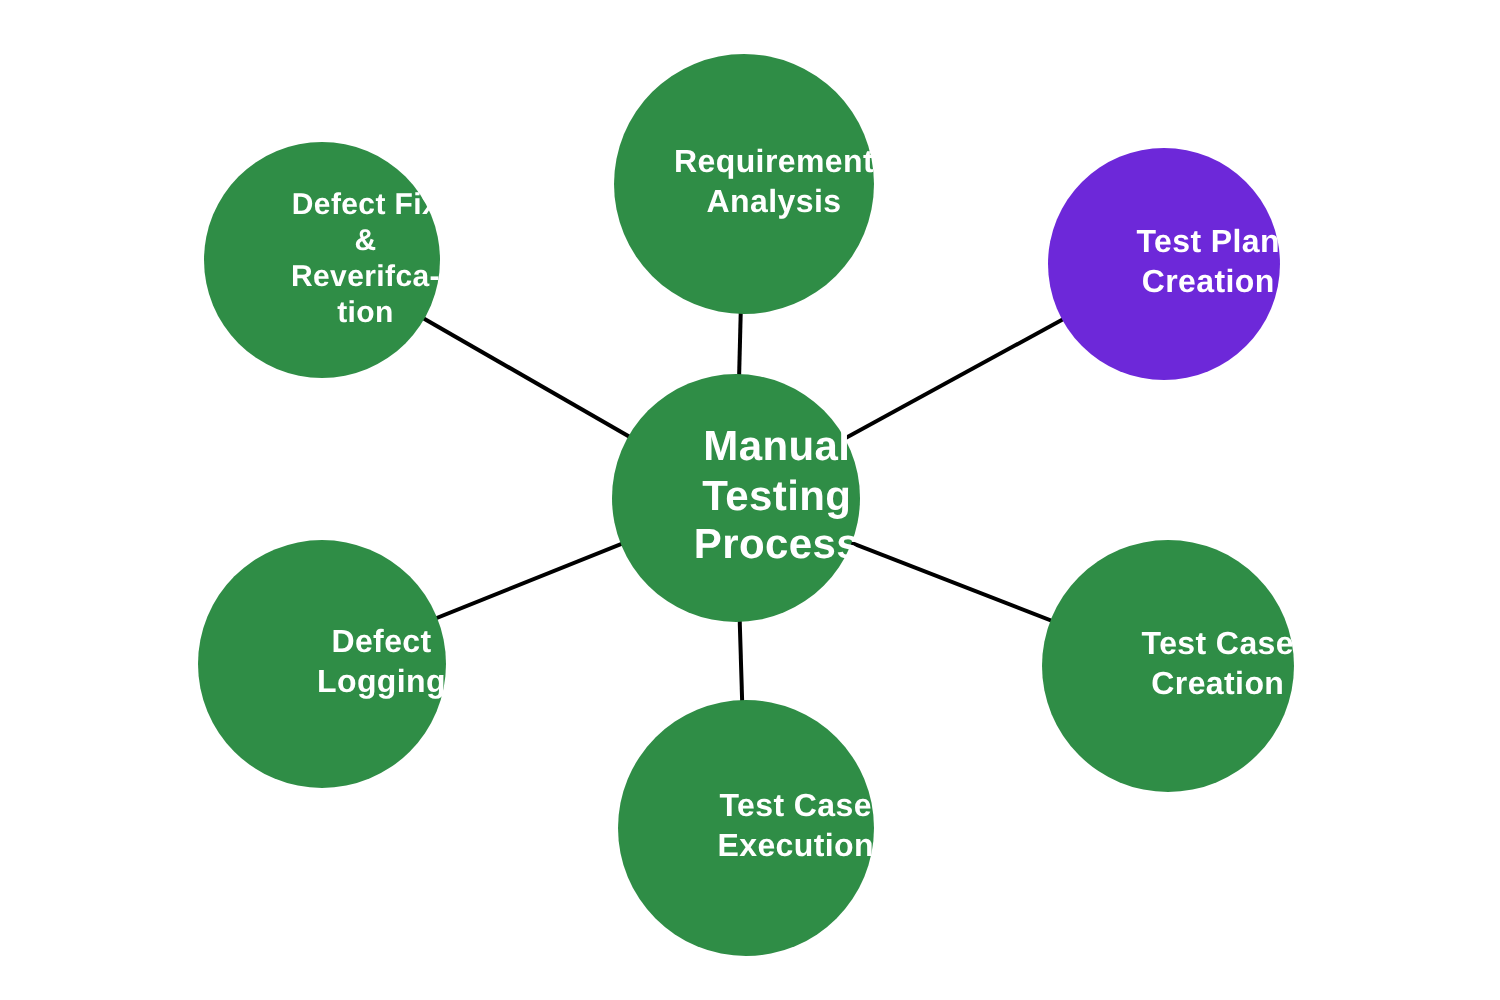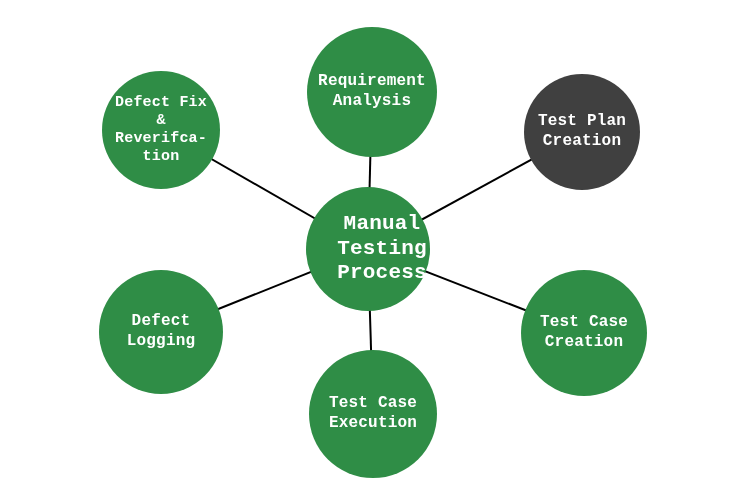--- a/index.html
+++ b/index.html
@@ -26,24 +26,23 @@
     stroke: #000000;
     stroke-width: 2;
   }
   .node {
     position: absolute;
     border-radius: 50%;
     background: #2f8d46;
     color: #ffffff;
     display: flex;
     align-items: center;
-    justify-content: center;
+    justify-content: flex-end;
     text-align: center;
     box-sizing: border-box;
-    font-family: Liberation Mono, monospace;
   }
   .node .label {
     white-space: pre-line;
     font-weight: 700;
     line-height: 1.22;
     letter-spacing: 0.2px;
   }
   
   .node .label { font-size: 16px; }
 
@@ -76,21 +75,21 @@
     <span class="label">Manual
 Testing
 Process</span>
   </div>
 
   <div class="node n-req" style="background-color: rgb(47, 141, 70); color: rgb(255, 255, 255);">
     <span class="label">Requirement
 Analysis</span>
   </div>
 
-  <div class="node n-tpc" style="background-color: #404040; color: rgb(255, 255, 255);">
+  <div class="node n-tpc" style="background-color: #6d28d9; color: rgb(255, 255, 255);">
     <span class="label">Test Plan
 Creation</span>
   </div>
 
   <div class="node n-tcc" style="background-color: rgb(47, 141, 70); color: rgb(255, 255, 255);">
     <span class="label">Test Case
 Creation</span>
   </div>
 
   <div class="node n-tce" style="background-color: rgb(47, 141, 70); color: rgb(255, 255, 255);">

